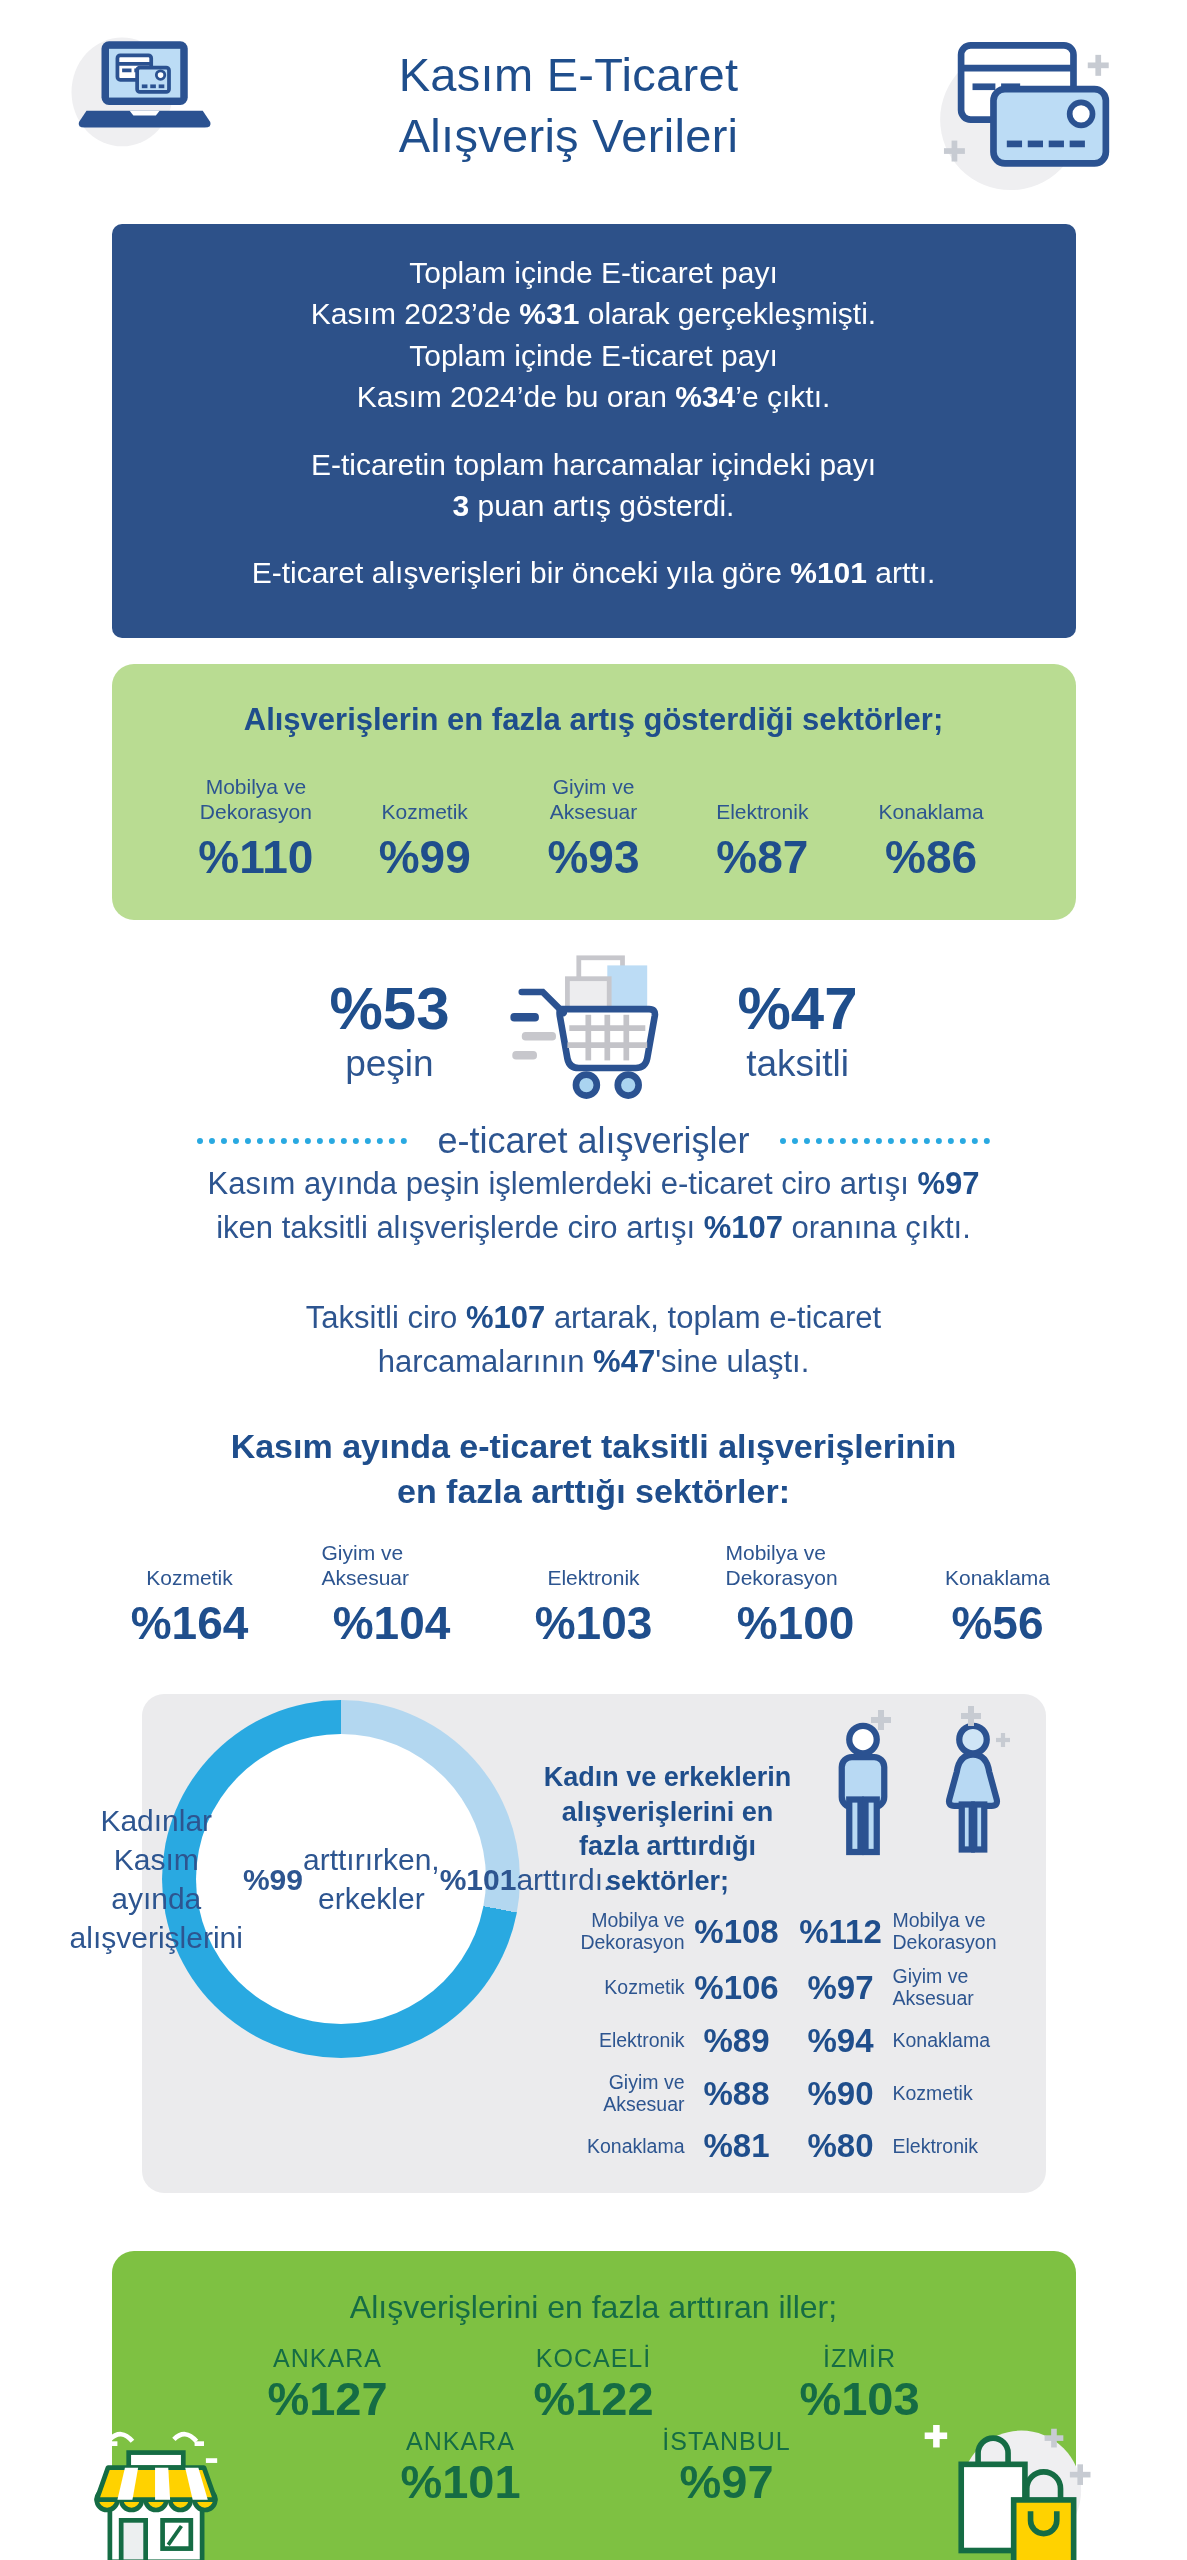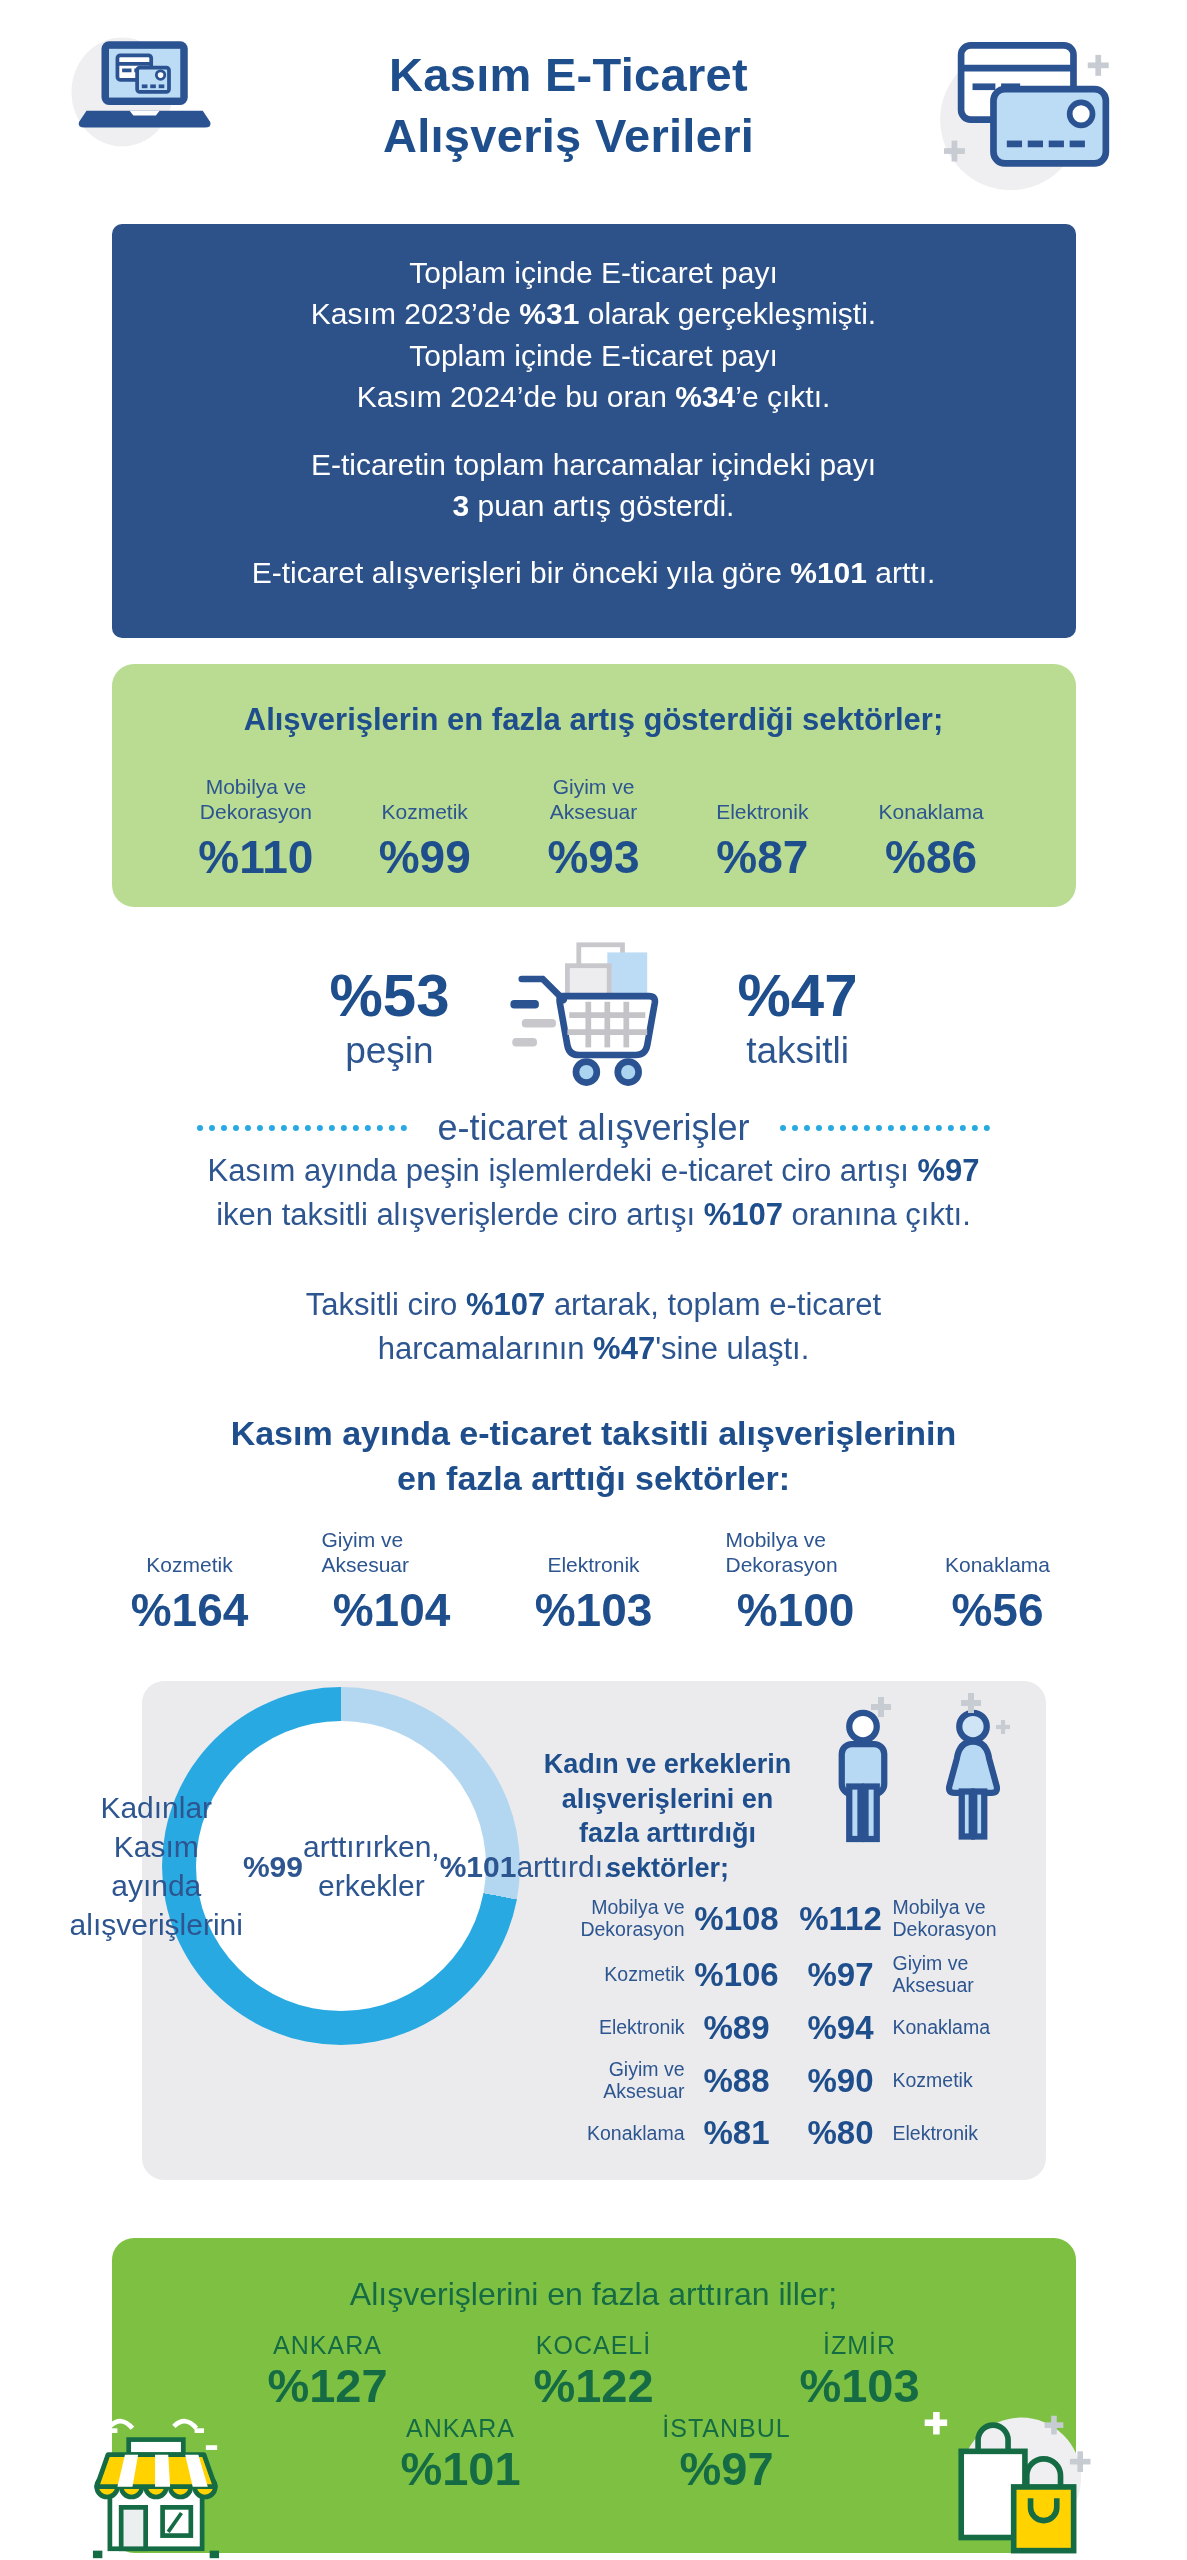--- a/index.html
+++ b/index.html
@@ -8,36 +8,36 @@
     background:#fff; overflow:hidden;
     font-family:"Liberation Sans", sans-serif;
     color: var(--navy,#2d5590);
   }
   b { font-weight:bold; }
 
   
   .header { display:flex; align-items:flex-start; justify-content:space-between; padding:26px 64px 0 64px; }
   .hdr-icon { position:relative; flex:0 0 auto; }
   .title {
-    text-align:center; color:var(--navy_dark,#1f4e8c); font-weight:bold;
+    text-align:center; color:var(--navy_dark,#1f4e8c); font-weight:normal;
     font-size:47px; line-height:1.3; letter-spacing:.3px; margin-top:18px;
   }
 
   
   .summary-card {
     width:904px; margin:22px auto 0; background:var(--box_blue,#2d5189);
     border-radius:10px; padding:28px 30px 44px; color:#fff; text-align:center;
     font-size:30px; line-height:1.38;
   }
   .summary-card .gap { height:26px; }
 
   
   .sectors-card {
     width:844px; margin:26px auto 0; background:var(--green_light,#b9dc92);
-    border-radius:22px; padding:38px 60px 23px; text-align:center;
+    border-radius:22px; padding:38px 60px 36px; text-align:center;
   }
   .sectors-card h2 { margin:0; color:var(--navy_dark,#1f4e8c); font-size:31px; font-weight:bold; }
   .stats-row { display:flex; justify-content:space-between; margin-top:36px; }
   .stats-row.plain { width:1010px; margin:26px auto 0; }
   .stat { flex:1; display:flex; flex-direction:column; justify-content:flex-end; align-items:center; }
   .stat .lbl { color:var(--navy,#2d5590); font-size:21px; line-height:1.2; max-width:140px; }
   .stat .val { color:var(--navy_dark,#1f4e8c); font-weight:bold; font-size:46px; margin-top:6px; }
 
   
   .pay-row { display:flex; justify-content:center; align-items:center; gap:58px; margin-top:34px; }

